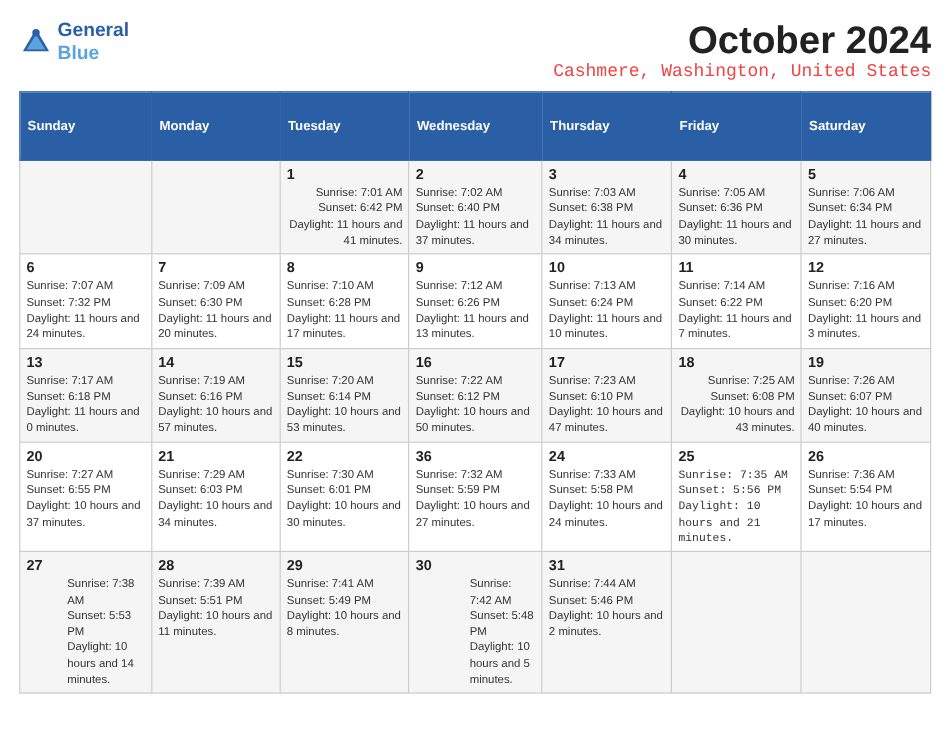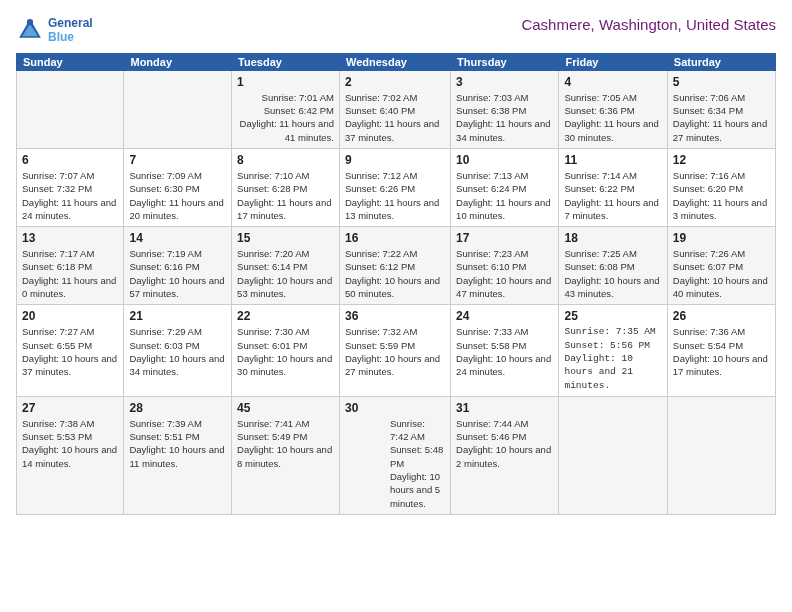--- a/index.html
+++ b/index.html
@@ -15,21 +15,21 @@
       justify-content: space-between;
       align-items: flex-start;
       margin-bottom: 8px;
     }
     .logo {
       display: flex;
       align-items: center;
       gap: 4px;
     }
     .logo-text {
-      font-size: 12px;
+      font-size: 16px;
       font-weight: bold;
       color: #333;
       line-height: 1.2;
     }
     .logo-text span {
       color: #2b5fa5;
     }
     .logo-icon {
       width: 28px;
       height: 28px;
@@ -38,31 +38,32 @@
       text-align: right;
     }
     .month-title {
       font-size: 32px;
       font-weight: bold;
       color: #222;
       line-height: 1.1;
     }
     .location-title {
       font-size: 15px;
-      color: #701a75;
+      color: #ef4444;
+      font-family: Liberation Mono, monospace;
     }
     table {
       width: 100%;
       border-collapse: collapse;
       font-size: 10px;
     }
     thead th {
       background-color: #2b5fa5;
       color: #fff;
-      padding: 2px 6px;
+      padding: 22px 6px;
       text-align: left;
       font-size: 11px;
       font-weight: bold;
       border: 1px solid #2b5fa5;
     }
     tbody td {
       border: 1px solid #ccc;
       vertical-align: top;
       padding: 4px 5px;
       width: 113px;
@@ -99,20 +100,21 @@
       <path d="M18 4 L32 28 L4 28 Z" fill="#2b5fa5"></path>
       <path d="M18 10 L28 26 L8 26 Z" fill="#5ba3e0"></path>
       <circle cx="18" cy="8" r="4" fill="#2b5fa5"></circle>
     </svg>
     <div class="logo-text">
       <div><span>General</span></div>
       <div><span style="color:#5ba3e0">Blue</span></div>
     </div>
   </div>
   <div class="title-area">
+    <div class="month-title">October 2024</div>
     <div class="location-title">Cashmere, Washington, United States</div>
   </div>
 </div>
 
 <table>
   <thead>
     <tr>
 
     <th>Sunday</th>
         <th>Monday</th>
@@ -228,21 +230,21 @@
 Daylight: 10 hours and 50 minutes.</div>
         </td>
         <td>
           <div class="day-number">17</div>
           <div class="day-detail" style="white-space: pre-line;">Sunrise: 7:23 AM
 Sunset: 6:10 PM
 Daylight: 10 hours and 47 minutes.</div>
         </td>
         <td>
           <div class="day-number">18</div>
-          <div class="day-detail" style="white-space: pre-line;">Sunrise: 7:25 AM
+          <div class="day-detail" style="white-space: pre-line; text-align: right;">Sunrise: 7:25 AM
 Sunset: 6:08 PM
 Daylight: 10 hours and 43 minutes.</div>
         </td>
         <td>
           <div class="day-number">19</div>
           <div class="day-detail" style="white-space: pre-line;">Sunrise: 7:26 AM
 Sunset: 6:07 PM
 Daylight: 10 hours and 40 minutes.</div>
         </td>
       </tr>
@@ -286,32 +288,32 @@
         <td>
           <div class="day-number">26</div>
           <div class="day-detail" style="white-space: pre-line;">Sunrise: 7:36 AM
 Sunset: 5:54 PM
 Daylight: 10 hours and 17 minutes.</div>
         </td>
       </tr>
       <tr>
         <td>
           <div class="day-number">27</div>
-          <div class="day-detail" style="white-space: pre-line;">Sunrise: 7:38 AM
+          <div class="day-detail" style="white-space: pre-line; margin-left: 34px;">Sunrise: 7:38 AM
 Sunset: 5:53 PM
 Daylight: 10 hours and 14 minutes.</div>
         </td>
         <td>
           <div class="day-number">28</div>
           <div class="day-detail" style="white-space: pre-line;">Sunrise: 7:39 AM
 Sunset: 5:51 PM
 Daylight: 10 hours and 11 minutes.</div>
         </td>
         <td>
-          <div class="day-number">45</div>
+          <div class="day-number">29</div>
           <div class="day-detail" style="white-space: pre-line;">Sunrise: 7:41 AM
 Sunset: 5:49 PM
 Daylight: 10 hours and 8 minutes.</div>
         </td>
         <td>
           <div class="day-number">30</div>
           <div class="day-detail" style="white-space: pre-line; margin-left: 45px;">Sunrise: 7:42 AM
 Sunset: 5:48 PM
 Daylight: 10 hours and 5 minutes.</div>
         </td>

